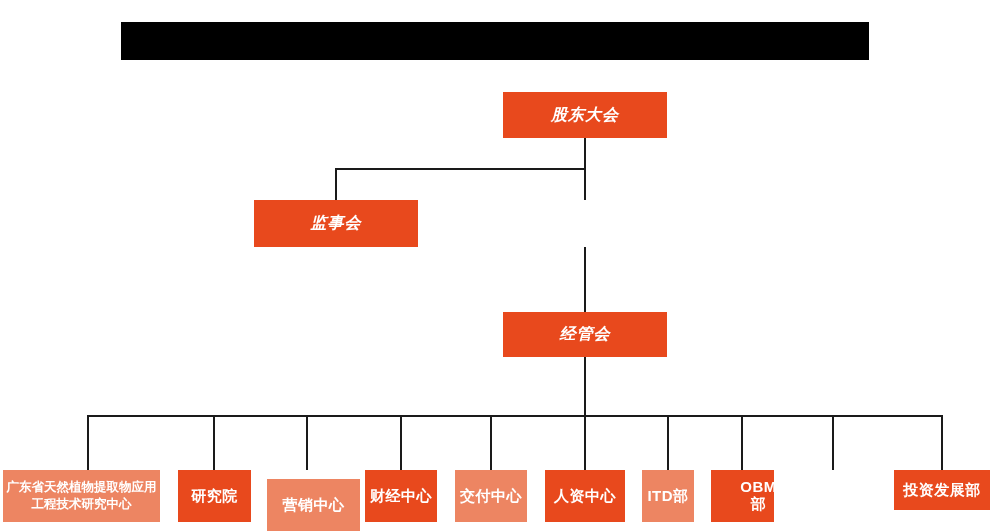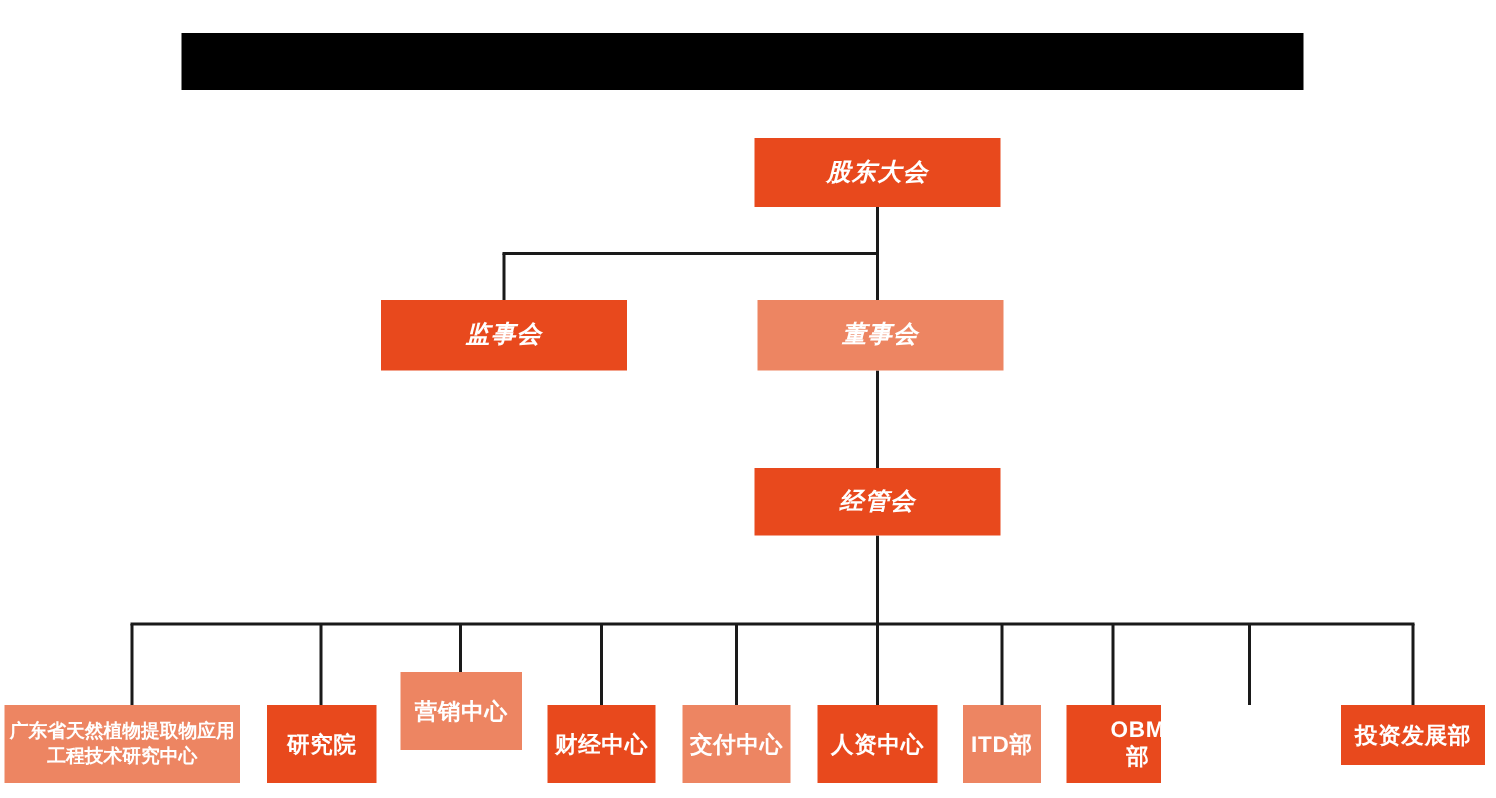--- a/index.html
+++ b/index.html
@@ -61,35 +61,32 @@
   <div class="vline" style="left:832px; top:416px; width:2px; height:54px;"></div>
   <div class="vline" style="left:941px; top:416px; width:2px; height:54px;"></div>
 
   <div class="node primary lvl-top" style="left:503px; top:92px; width:164px; height:46px;">
     <span>股东大会</span>
   </div>
 
   <div class="node primary lvl-top" style="left:254px; top:200px; width:164px; height:47px;">
     <span>监事会</span>
   </div>
-  <div class="node secondary lvl-top" style="left:505px; top:200px; width:164px; height:47px;">
-    <span>董事会</span>
-  </div>
 
   <div class="node primary lvl-top" style="left:503px; top:312px; width:164px; height:45px;">
     <span>经管会</span>
   </div>
 
   <div class="node secondary dept dept-long" style="left:3px; top:470px; width:157px; height:52px;">
     <span>广东省天然植物提取物应用工程技术研究中心</span>
   </div>
   <div class="node primary dept" style="left:178px; top:470px; width:73px; height:52px;">
     <span>研究院</span>
   </div>
-  <div class="node secondary dept" style="left:267px; top:448px; width:81px; height:52px;justify-content:center;">
+  <div class="node secondary dept" style="left:267px; top:479px; width:93px; height:52px;justify-content:center;">
     <span>营销中心</span>
   </div>
   <div class="node primary dept" style="left:365px; top:470px; width:72px; height:52px;">
     <span>财经中心</span>
   </div>
   <div class="node secondary dept" style="left:455px; top:470px; width:72px; height:52px;">
     <span>交付中心</span>
   </div>
   <div class="node primary dept" style="left:545px; top:470px; width:80px; height:52px;">
     <span>人资中心</span>

